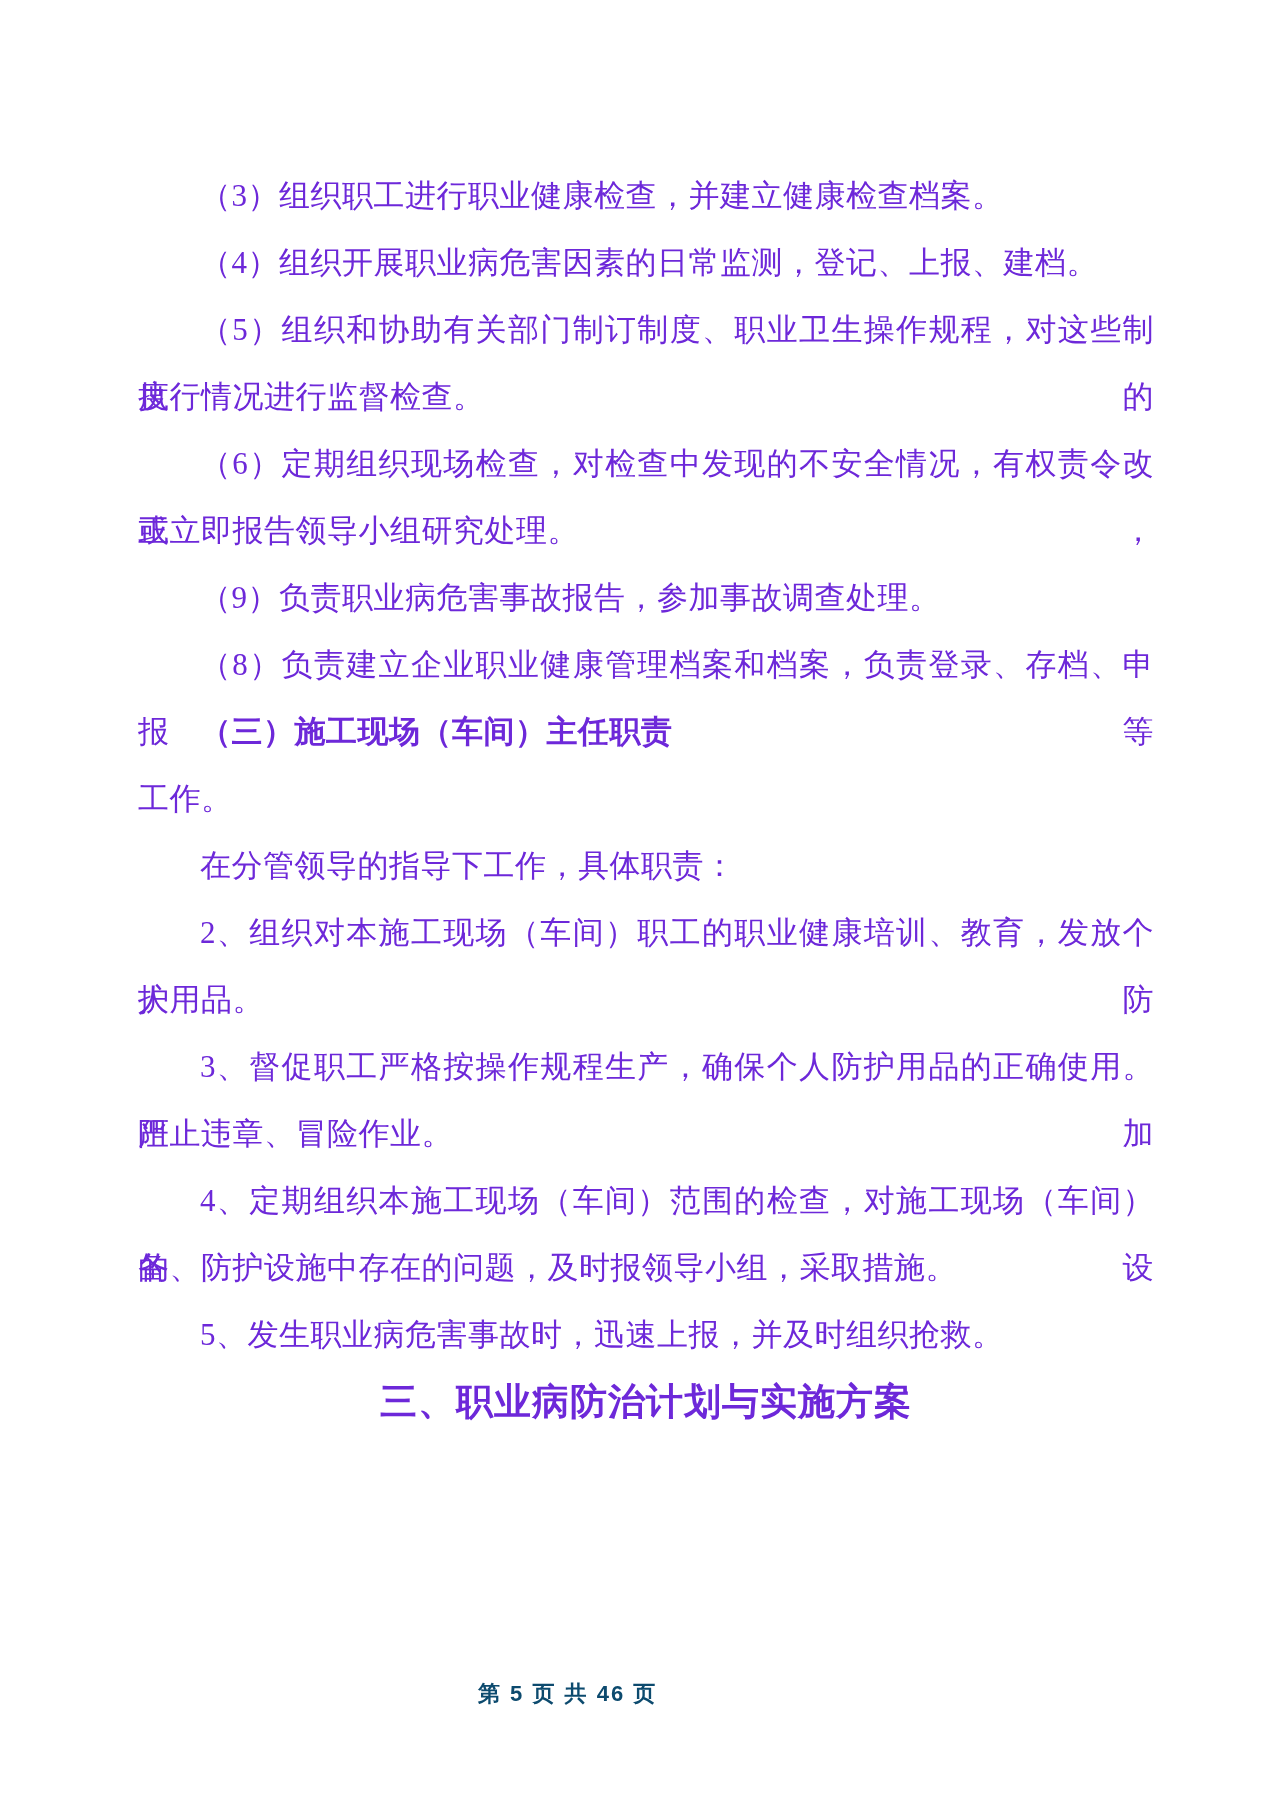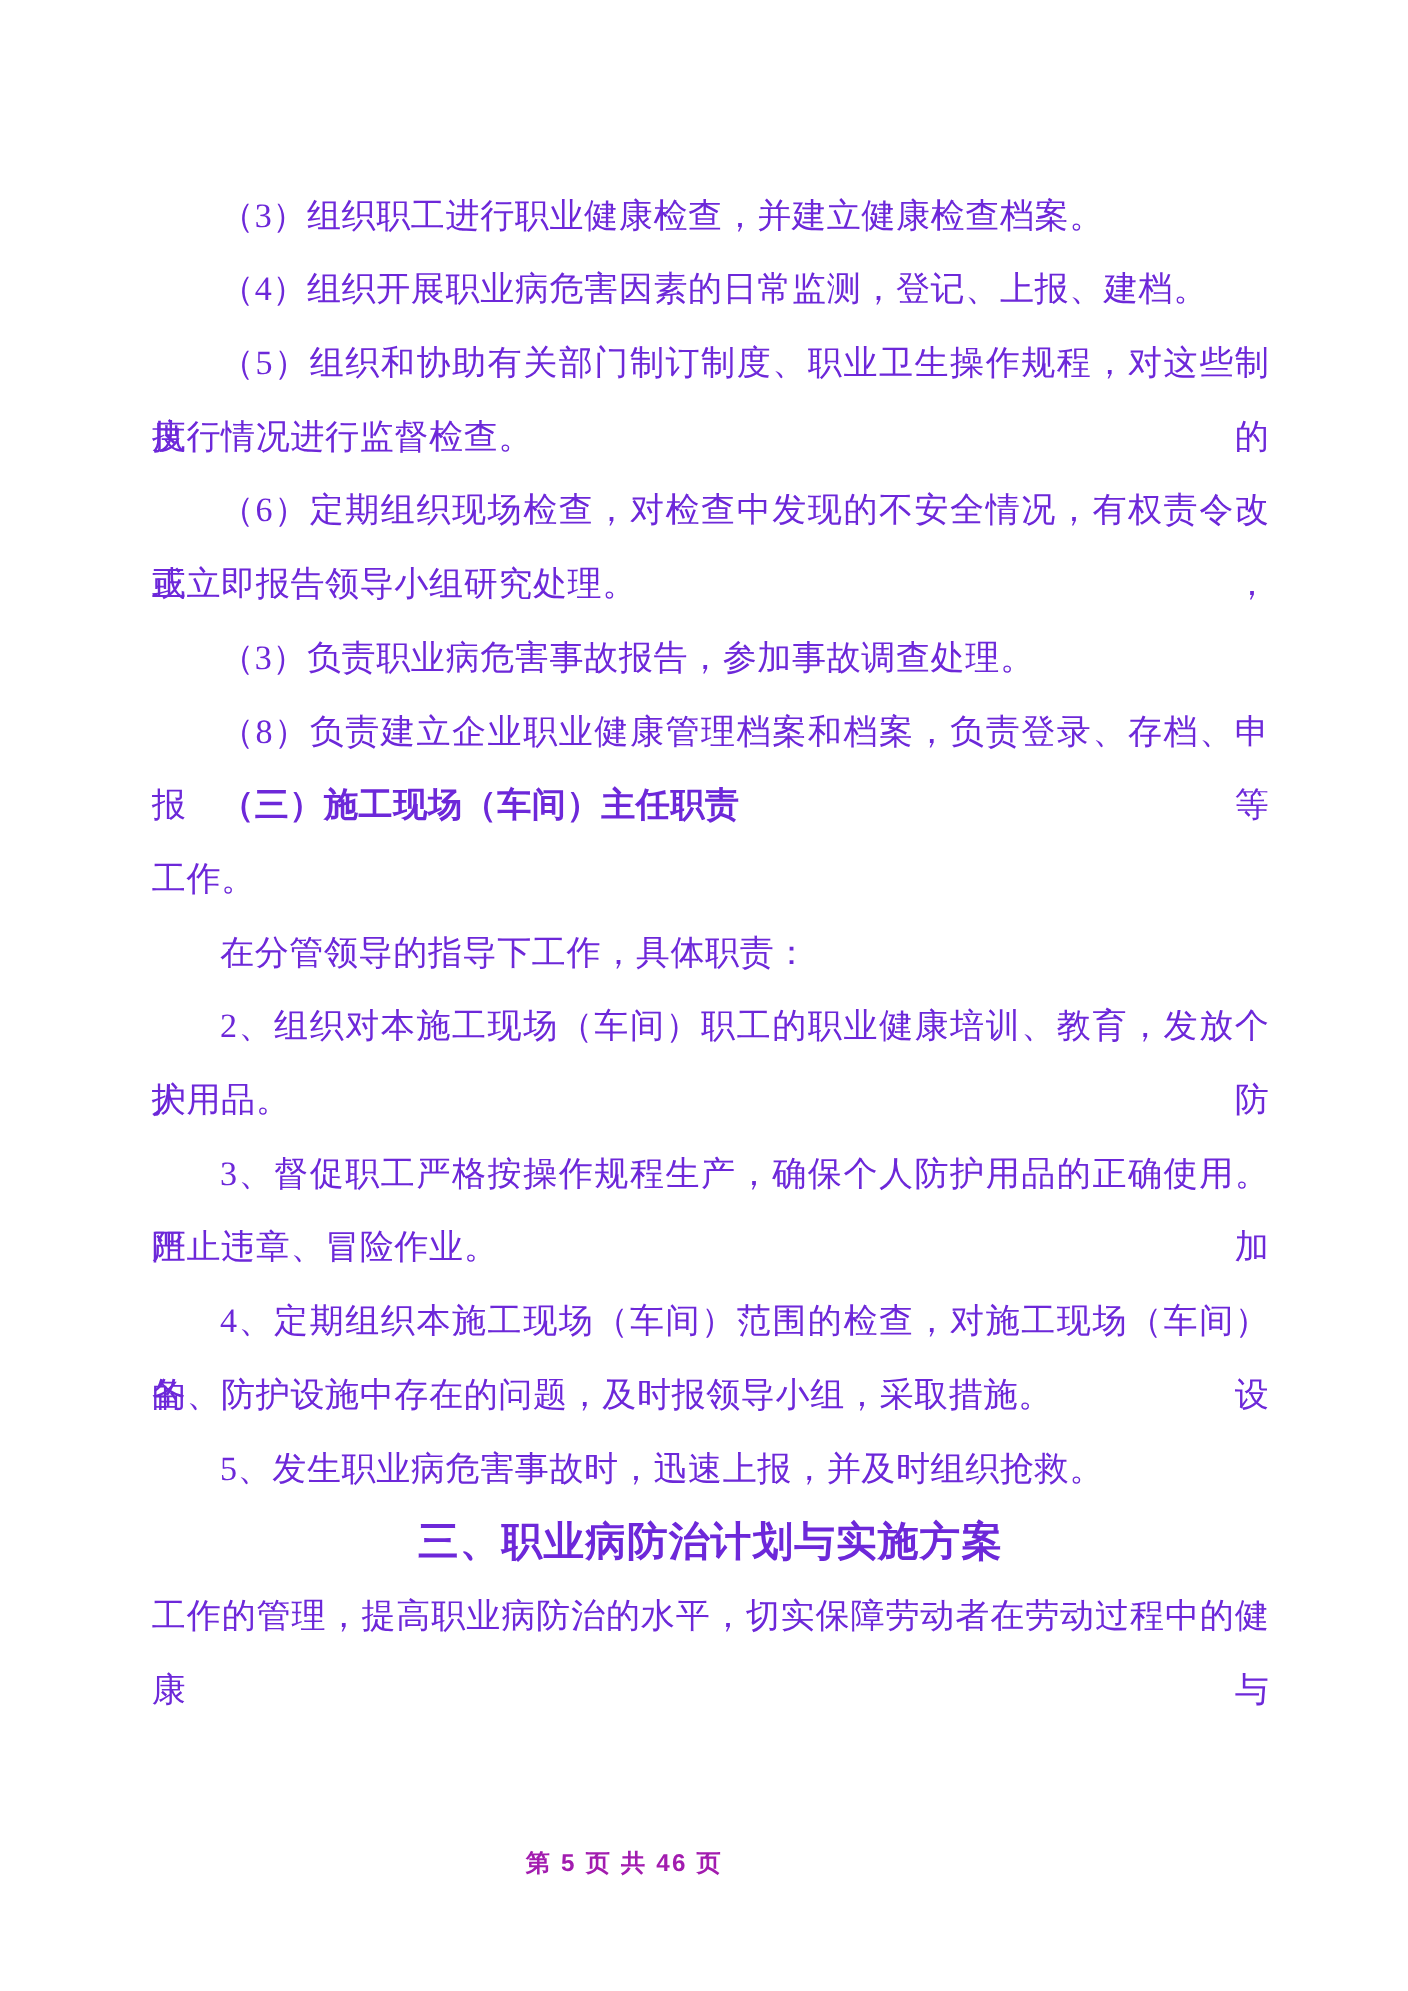--- a/index.html
+++ b/index.html
@@ -58,45 +58,44 @@
   .footer {
     position: absolute;
     left: 478px;
     top: 1680px;
     height: 28px;
     line-height: 28px;
     font-family: "Liberation Sans", "DejaVu Sans", sans-serif;
     font-weight: 700;
     font-size: 22px;
     letter-spacing: 2px;
-    color: #a21caf;
+    color: #0c4a6e;
     white-space: nowrap;
   }
 </style>
 </head>
 <body>
 
 <div class="page">
   <div class="page-body">
     <div class="ln indent">（3）组织职工进行职业健康检查，并建立健康检查档案。</div>
     <div class="ln indent">（4）组织开展职业病危害因素的日常监测，登记、上报、建档。</div>
     <div class="ln indent just">（5）组织和协助有关部门制订制度、职业卫生操作规程，对这些制度的</div>
     <div class="ln">执行情况进行监督检查。</div>
     <div class="ln indent just">（6）定期组织现场检查，对检查中发现的不安全情况，有权责令改正，</div>
     <div class="ln">或立即报告领导小组研究处理。</div>
-    <div class="ln indent">（3）负责职业病危害事故报告，参加事故调查处理。</div>
+    <div class="ln indent">（9）负责职业病危害事故报告，参加事故调查处理。</div>
     <div class="ln indent just">（8）负责建立企业职业健康管理档案和档案，负责登录、存档、申报等</div>
     <div class="ln indent sub">（三）施工现场（车间）主任职责</div>
     <div class="ln">工作。</div>
     <div class="ln indent">在分管领导的指导下工作，具体职责：</div>
     <div class="ln indent just">2、组织对本施工现场（车间）职工的职业健康培训、教育，发放个人防</div>
     <div class="ln">护用品。</div>
     <div class="ln indent just">3、督促职工严格按操作规程生产，确保个人防护用品的正确使用。严加</div>
     <div class="ln">阻止违章、冒险作业。</div>
     <div class="ln indent just">4、定期组织本施工现场（车间）范围的检查，对施工现场（车间）的设</div>
     <div class="ln">备、防护设施中存在的问题，及时报领导小组，采取措施。</div>
     <div class="ln indent">5、发生职业病危害事故时，迅速上报，并及时组织抢救。</div>
     <div class="ln head">三、职业病防治计划与实施方案</div>
-    <div class="ln just">工作的管理，提高职业病防治的水平，切实保障劳动者在劳动过程中的健康与</div>
   </div>
 
   <div class="footer">第 5 页 共 46 页</div>
 </div>
 
 </body></html>

